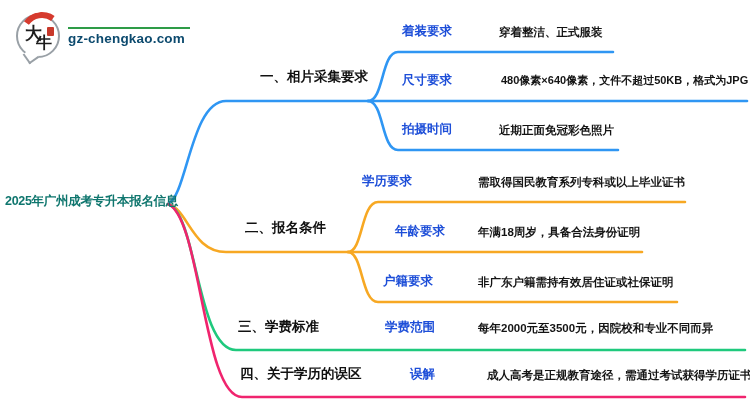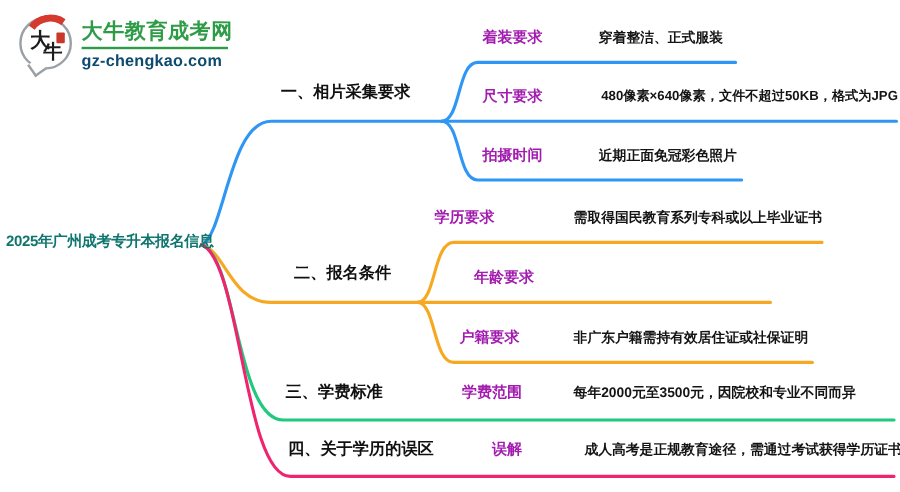--- a/index.html
+++ b/index.html
@@ -5,21 +5,21 @@
   html,body{margin:0;padding:0;background:#ffffff;}
   #canvas{
     position:relative;width:750px;height:410px;background:#ffffff;
     overflow:hidden;font-family:"Liberation Sans","DejaVu Sans",sans-serif;
     color:#161616;
   }
   #wires{position:absolute;left:0;top:0;width:750px;height:410px;}
   .txt{position:absolute;white-space:nowrap;line-height:1.25;}
   .root-label{font-size:12.5px;font-weight:700;letter-spacing:-0.3px;color:#0f766e;}
   .branch-label{font-size:13.5px;font-weight:700;color:#111;}
-  .node-label{font-size:12.5px;font-weight:600;color:#a21caf;}
+  .node-label{font-size:12.5px;font-weight:600;color:#1d4ed8;}
   .node-value{font-size:11.5px;font-weight:600;color:#141414;}
   .node-value.long{font-size:11px;}
 
   
   .logo{position:absolute;left:16px;top:14px;display:flex;align-items:center;gap:8px;}
   .logo-bubble{position:relative;width:44px;height:44px;background:#fff;
     border:2px solid #99a0a6;border-radius:50%;box-sizing:border-box;}
   .logo-tail{position:absolute;left:7px;bottom:-6px;width:10px;height:10px;background:#fff;
     border-right:2px solid #99a0a6;border-bottom:2px solid #99a0a6;transform:rotate(55deg);}
   .logo-cap{position:absolute;top:-4px;left:2px;width:32px;height:32px;border:6px solid transparent;
@@ -62,40 +62,40 @@
 
   <div class="logo">
     <div class="logo-bubble">
       <div class="logo-cap"></div>
       <span class="logo-char c1">大</span>
       <span class="logo-char c2">牛</span>
       <div class="logo-seal"></div>
       <div class="logo-tail"></div>
     </div>
     <div class="logo-text">
-      <div class="logo-name">大牛教育成考网</div>
       <div class="logo-divider"></div>
       <div class="logo-url">gz-chengkao.com</div>
     </div>
   </div>
 
   <div class="txt root-label" style="left:5px;top:194px;">2025年广州成考专升本报名信息</div>
 
-  <div class="txt branch-label" style="left:234px;top:69px;">一、相片采集要求</div>
+  <div class="txt branch-label" style="left:260px;top:69px;">一、相片采集要求</div>
   <div class="txt node-label" style="left:402px;top:24px;">着装要求</div>
   <div class="txt node-value" style="left:499px;top:25px;">穿着整洁、正式服装</div>
   <div class="txt node-label" style="left:402px;top:73px;">尺寸要求</div>
   <div class="txt node-value long" style="left:501px;top:74px;">480像素×640像素，文件不超过50KB，格式为JPG</div>
   <div class="txt node-label" style="left:402px;top:122px;">拍摄时间</div>
   <div class="txt branch-label" style="left:245px;top:220px;">二、报名条件</div>
 
   <div class="txt node-value" style="left:499px;top:123px;">近期正面免冠彩色照片</div>
   <div class="txt node-label" style="left:362px;top:174px;">学历要求</div>
   <div class="txt node-value" style="left:478px;top:175px;">需取得国民教育系列专科或以上毕业证书</div>
   <div class="txt node-label" style="left:383px;top:224px;margin-left:12px;">年龄要求</div>
+  <div class="txt node-value" style="left:478px;top:225px;">年满18周岁，具备合法身份证明</div>
   <div class="txt node-label" style="left:383px;top:274px;">户籍要求</div>
   <div class="txt branch-label" style="left:238px;top:319px;">三、学费标准</div>
 
   <div class="txt node-value" style="left:478px;top:275px;">非广东户籍需持有效居住证或社保证明</div>
   <div class="txt node-label" style="left:385px;top:320px;">学费范围</div>
   <div class="txt node-value" style="left:478px;top:321px;">每年2000元至3500元，因院校和专业不同而异</div>
 
   <div class="txt branch-label" style="left:240px;top:366px;">四、关于学历的误区</div>
   <div class="txt node-label" style="left:410px;top:367px;">误解</div>
   <div class="txt node-value" style="left:487px;top:368px;">成人高考是正规教育途径，需通过考试获得学历证书</div>

